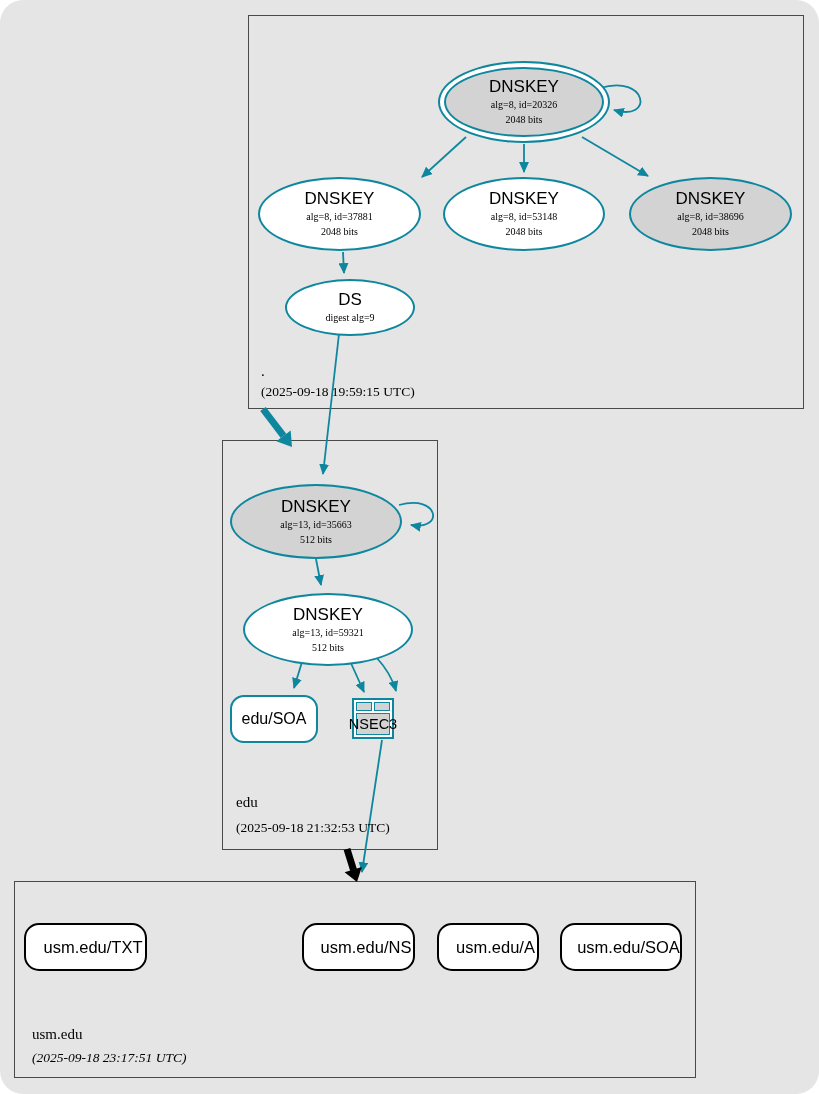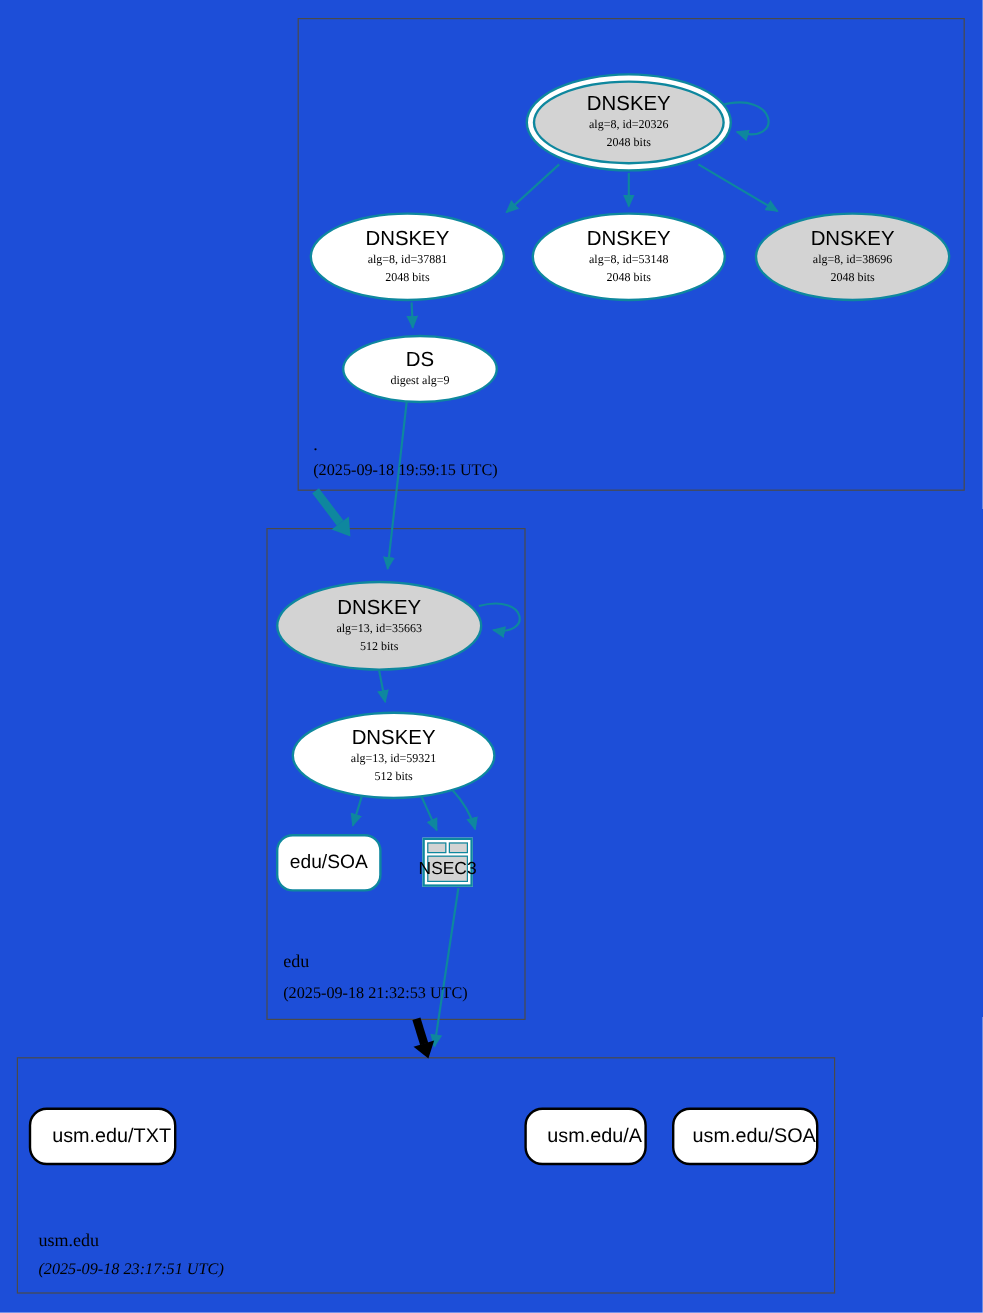--- a/index.html
+++ b/index.html
@@ -1,17 +1,17 @@
 <!DOCTYPE html>
 <html style="--teal: #0e879e; --nodefill: #d3d3d3; --boxborder: #4a4a4a; --black: #000000;"><head>
 <meta charset="utf-8">
 <style>
   html,body{margin:0;padding:0;background:#ffffff;}
-  #stage{position:relative;width:819px;height:1094px;background:#1d4ed8;
-         font-family:"Liberation Sans",sans-serif;overflow:hidden;}
+  #stage{position:relative;width:819px;height:1094px;background:#e5e5e5;
+         font-family:"Liberation Sans",sans-serif;overflow:hidden;border-radius:23px;}
   .zonebox{position:absolute;border:1px solid var(--boxborder);background:transparent;}
   .zlabel{position:absolute;font-family:"Liberation Serif",serif;font-size:15px;color:#000;white-space:nowrap;}
   .zts{position:absolute;font-family:"Liberation Serif",serif;font-size:13.5px;color:#000;white-space:nowrap;}
   svg.edges{position:absolute;left:0;top:0;pointer-events:none;}
   .e{stroke:var(--teal);fill:none;stroke-width:1.8px;}
   .ethick{stroke:var(--teal);fill:none;stroke-width:7px;}
   .ethickb{stroke:#000;fill:none;stroke-width:7px;}
   .node{position:absolute;display:flex;flex-direction:column;align-items:center;justify-content:center;
         text-align:center;color:#000;box-sizing:border-box;}
   .ellipse{border:2px solid var(--teal);border-radius:50%;background:#fff;}
@@ -125,20 +125,23 @@
     </div>
     <div class="lab">NSEC3</div>
   </div>
 
   <div class="zlabel" style="left:236px;top:794px;">edu</div>
   <div class="zts" style="left:236px;top:820px;">(2025-09-18 21:32:53 UTC)</div>
 
   <div class="chip" style="left:24px;top:923px;width:123px;height:48px;">
     <span>usm.edu/TXT</span>
   </div>
+  <div class="chip" style="left:302px;top:923px;width:113px;height:48px;">
+    <span>usm.edu/NS</span>
+  </div>
   <div class="chip" style="left:437px;top:923px;width:102px;height:48px;">
     <span>usm.edu/A</span>
   </div>
   <div class="chip" style="left:560px;top:923px;width:122px;height:48px;">
     <span>usm.edu/SOA</span>
   </div>
 
   <div class="zlabel" style="left:32px;top:1026px;">usm.edu</div>
   <div class="zts" style="left:32px;top:1050px;font-style:italic;">(2025-09-18 23:17:51 UTC)</div>
 

